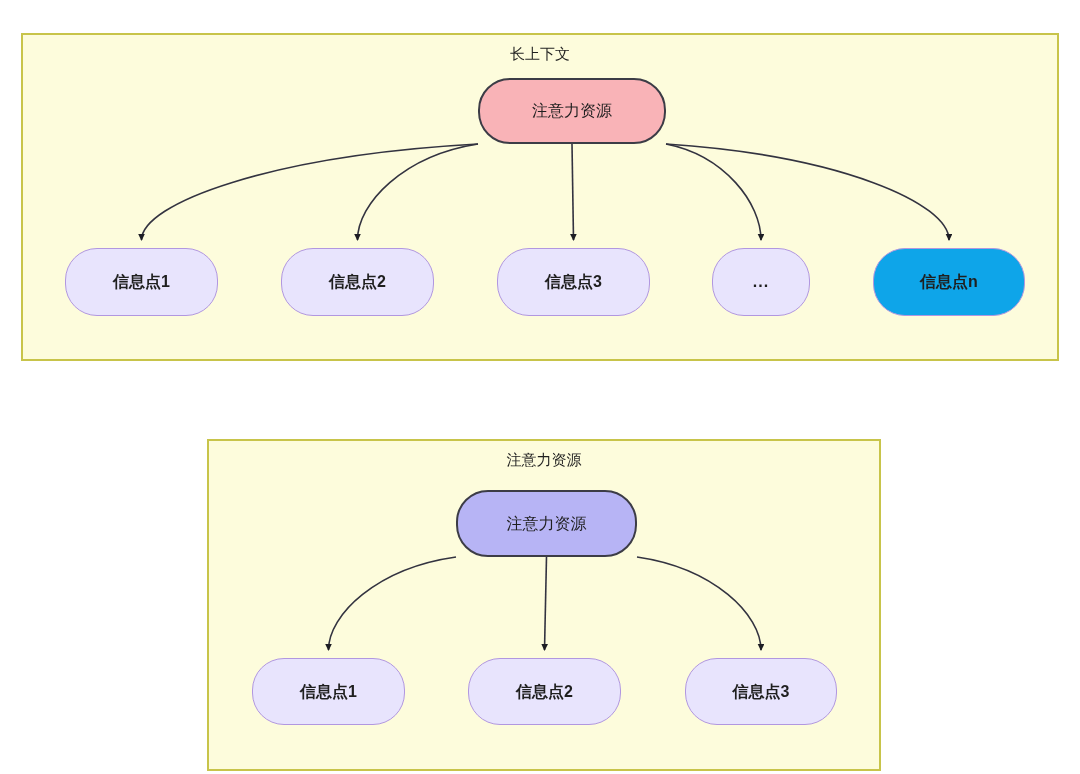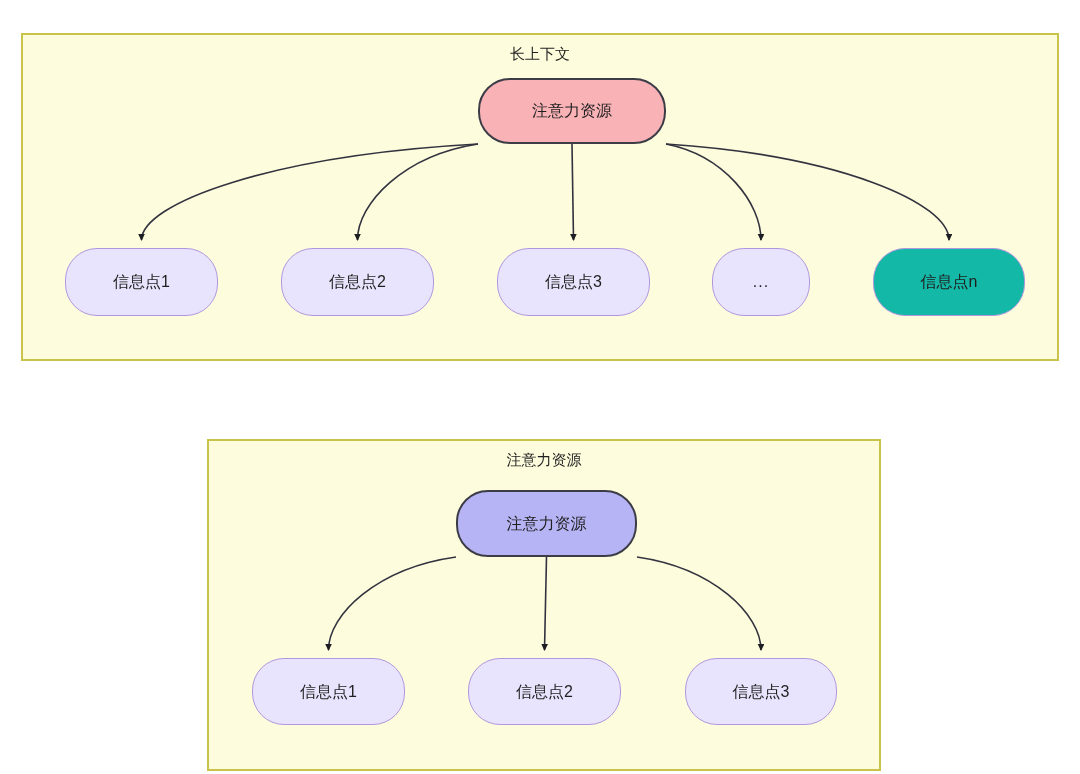--- a/index.html
+++ b/index.html
@@ -59,20 +59,21 @@
     background: #f9b3b7;
     border: 2px solid #3c3c46;
   }
   .node-root-short {
     background: #b7b4f5;
     border: 2px solid #3c3c46;
   }
   .node-leaf {
     background: #e8e4fd;
     border: 1.5px solid #b197e0;
+    font-weight: bold;
   }
   .node-leaf.ellipsis {
     font-size: 16px;
     letter-spacing: 1px;
   }
 </style>
 </head>
 <body style="background: rgb(255, 255, 255);">
 
 <div id="stage">
@@ -101,20 +102,20 @@
         <path d="M 637 545 C 713.88 556.16, 761 602.66, 761 638" fill="none" stroke="#333340" stroke-width="1.6" marker-end="url(#arrow)"></path>
       </g>
   </svg>
 
   <div id="nodes">
       <div class="node node-root-long" style="left: 478px; top: 66px; width: 188px; height: 66px; background: rgb(249, 179, 183); border-color: rgb(60, 60, 70);">注意力资源</div>
       <div class="node node-leaf" style="left: 65px; top: 236px; width: 153px; height: 68px; background: rgb(232, 228, 253); border-color: rgb(177, 151, 224);">信息点1</div>
       <div class="node node-leaf" style="left: 281px; top: 236px; width: 153px; height: 68px; background: rgb(232, 228, 253); border-color: rgb(177, 151, 224);">信息点2</div>
       <div class="node node-leaf" style="left: 497px; top: 236px; width: 153px; height: 68px; background: rgb(232, 228, 253); border-color: rgb(177, 151, 224);">信息点3</div>
       <div class="node node-leaf ellipsis" style="left: 712px; top: 236px; width: 98px; height: 68px; background: rgb(232, 228, 253); border-color: rgb(177, 151, 224);">...</div>
-      <div class="node node-leaf" style="left: 873px; top: 236px; width: 152px; height: 68px; background: #14b8a6; border-color: rgb(177, 151, 224);">信息点n</div>
+      <div class="node node-leaf" style="left: 873px; top: 236px; width: 152px; height: 68px; background: #0ea5e9; border-color: rgb(177, 151, 224);">信息点n</div>
       <div class="node node-root-short" style="left: 456px; top: 478px; width: 181px; height: 67px; background: rgb(183, 180, 245); border-color: rgb(60, 60, 70);">注意力资源</div>
       <div class="node node-leaf" style="left: 252px; top: 646px; width: 153px; height: 67px; background: rgb(232, 228, 253); border-color: rgb(177, 151, 224);">信息点1</div>
       <div class="node node-leaf" style="left: 468px; top: 646px; width: 153px; height: 67px; background: rgb(232, 228, 253); border-color: rgb(177, 151, 224);">信息点2</div>
       <div class="node node-leaf" style="left: 685px; top: 646px; width: 152px; height: 67px; background: rgb(232, 228, 253); border-color: rgb(177, 151, 224);">信息点3</div>
     </div>
 
 </div>
 
 </body></html>

